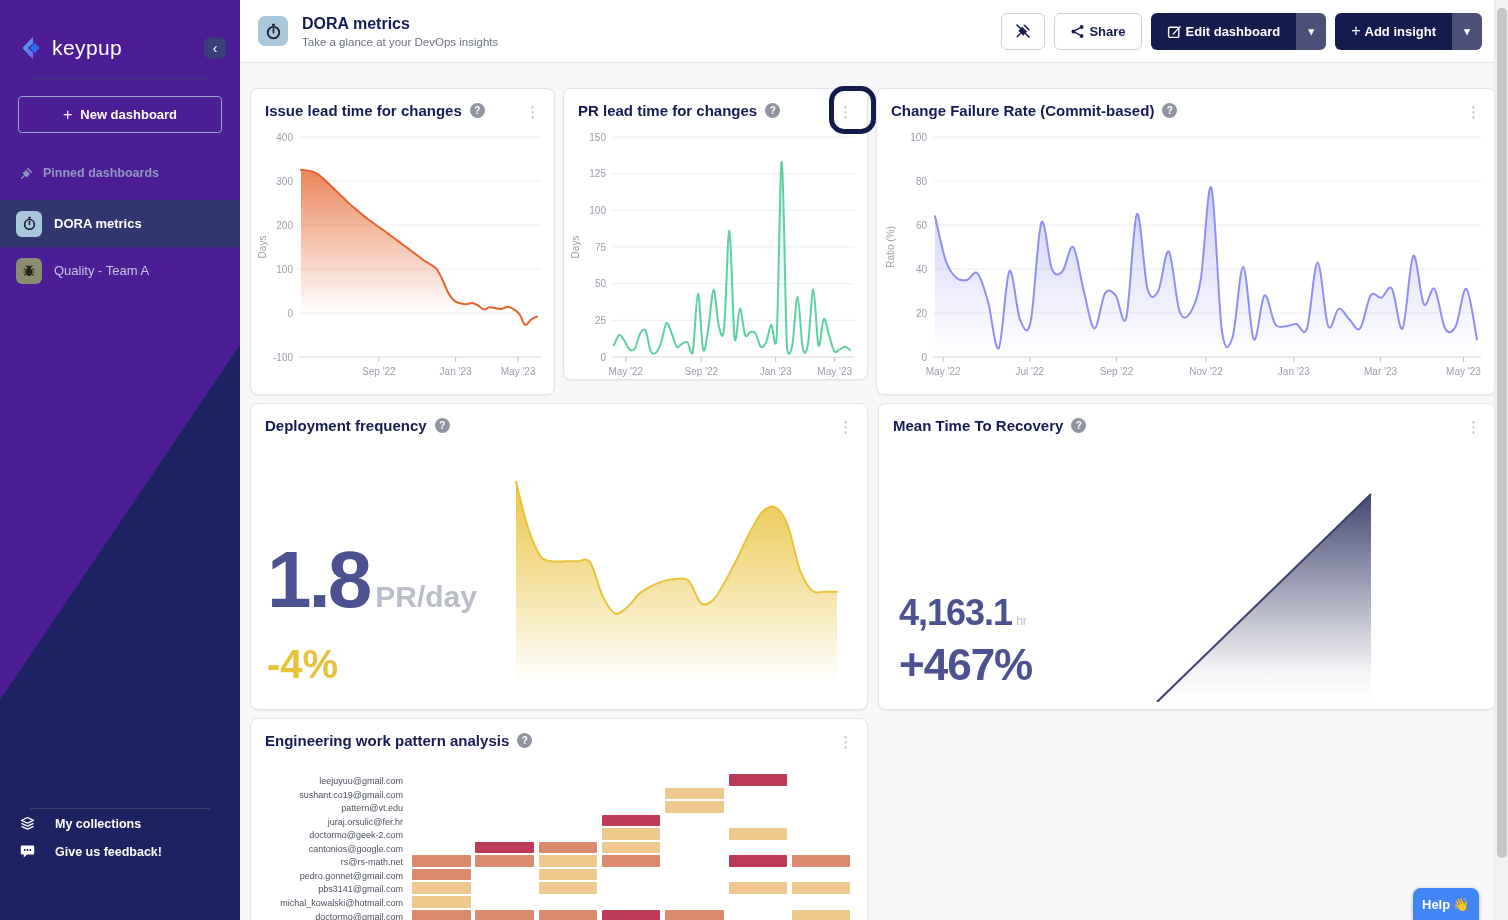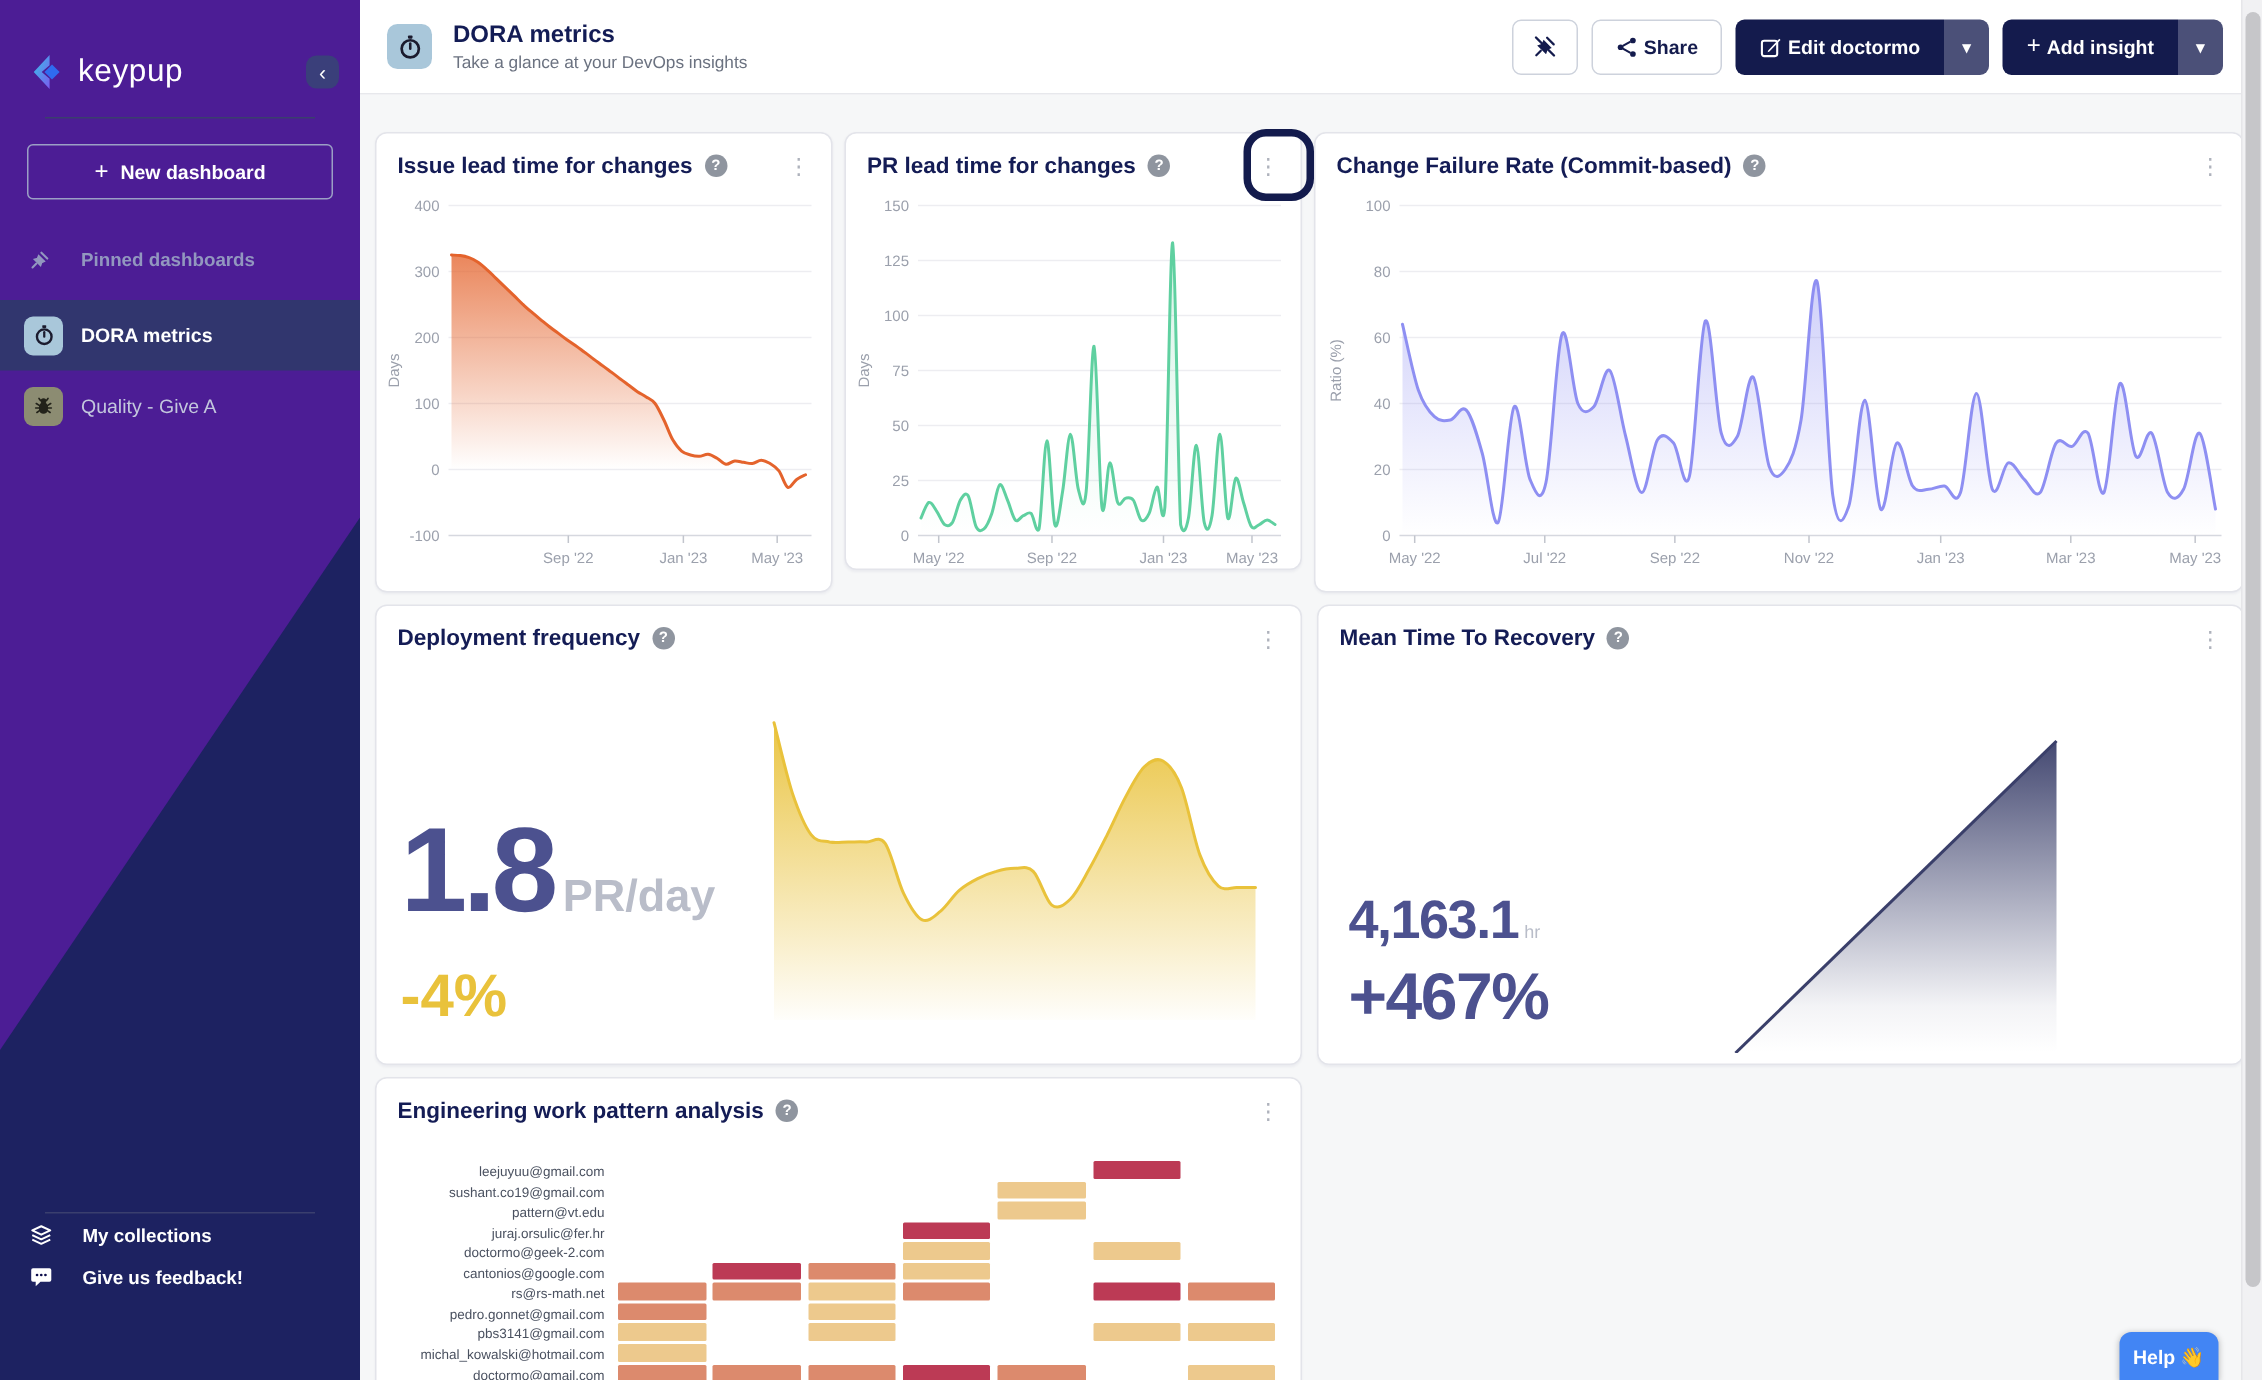--- a/index.html
+++ b/index.html
@@ -8,21 +8,21 @@
 
 .sidebar{position:absolute;left:0;top:0;width:240px;height:920px;background:#4c1d95;color:#fff;z-index:5}
 .sb-diag{position:absolute;inset:0;background:#1d2261;clip-path:polygon(240px 345px,240px 920px,0 920px,0 700px)}
 .logo-row{position:absolute;top:30px;left:16px;height:36px;display:flex;align-items:center;z-index:2}
 .brand{margin-left:10px;font-size:21px;font-weight:400;letter-spacing:.4px;color:#fff}
 .collapse-btn{position:absolute;top:37px;right:14px;width:22px;height:22px;border:none;border-radius:7px;background:#3a3f7a;color:#fff;font-size:14px;line-height:20px;cursor:pointer;z-index:2}
 .sb-divider{position:absolute;left:30px;right:30px;height:1px;background:#3a3f6e;z-index:2}
 .d1{top:78px}.d2{top:808px}
 .new-dash{position:absolute;top:96px;left:18px;width:204px;height:37px;background:transparent;border:1px solid #9ba0c5;border-radius:4px;color:#fff;font-size:13px;font-weight:600;display:flex;align-items:center;justify-content:center;gap:8px;cursor:pointer;z-index:2}
 .new-dash .plus{font-size:16px;font-weight:400}
-.pinned-row{position:absolute;top:166px;left:20px;display:flex;align-items:center;gap:21px;color:#9297bf;font-size:12.5px;font-weight:600;z-index:2}
+.pinned-row{position:absolute;top:166px;left:20px;display:flex;align-items:center;gap:10px;color:#9297bf;font-size:12.5px;font-weight:600;z-index:2}
 .nav{position:absolute;top:200px;left:0;right:0;z-index:2}
 .nav-item{height:47px;display:flex;align-items:center;gap:12px;padding-left:16px;font-size:13px;cursor:pointer}
 .nav-item.active{background:#31366e;font-weight:600}
 .nav-item .ibox{width:26px;height:26px;border-radius:6px;display:flex;align-items:center;justify-content:center;flex-shrink:0}
 .ibox.blue{background:#a9c7da}.ibox.olive{background:#8c8c72}
 .nav-item.dim{color:#c3c7dd}
 .foot-item{position:absolute;left:20px;display:flex;align-items:center;gap:20px;font-size:12.5px;font-weight:600;color:#fff;cursor:pointer;z-index:2}
 .f1{top:816px}.f2{top:844px}
 .settings{position:absolute;bottom:0;left:0;right:0;height:48px;background:#08083c;display:flex;align-items:center;gap:12px;padding-left:18px;font-size:12.5px;font-weight:600;cursor:pointer;z-index:3}
 .avatar{width:25px;height:25px;border-radius:50%;background:radial-gradient(circle at 50% 48%,#f2b9d9 0 5px,#d98bbf 5px 7px,#6fae5d 7px 100%);border:1px solid #2c2c55}
@@ -135,21 +135,21 @@
             <path d="M11.8 5 L9.6 6.4"></path>
               <path d="M12.2 8 L9.8 8"></path>
               <path d="M11.4 11 L9.4 9.6"></path>
             <path d="M5 3 L4 1.6"></path>
               <path d="M9 3 L10 1.6"></path>
           </g>
           <ellipse cx="7" cy="8" rx="3.1" ry="3.9" fill="#23231a"></ellipse>
           <circle cx="7" cy="3.4" r="1.9" fill="#23231a"></circle>
         </svg>
       </span>
-      <span>Quality - Give A</span>
+      <span>Quality - Team A</span>
     </div>
   </nav>
 
   <div class="sb-divider d2"></div>
 
   <div class="foot-item f1">
     <svg width="15" height="15" viewBox="0 0 15 15">
       <g stroke="#fff" stroke-width="1.3" fill="none" stroke-linejoin="round">
         <path d="M7.5 1.5 L13.5 4.3 7.5 7.1 1.5 4.3 Z"></path>
         <path d="M1.5 7.4 L7.5 10.2 13.5 7.4"></path>
@@ -206,21 +206,21 @@
         </g>
       </svg>
       <span>Share</span>
     </button>
     <div class="btn-group">
       <button class="btn solid">
         <svg width="15" height="15" viewBox="0 0 15 15">
           <rect x="1.6" y="3.2" width="10.2" height="10.2" rx="1.5" fill="none" stroke="#fff" stroke-width="1.4"></rect>
           <path d="M5.8 9.6 L13.2 1.8 L14 2.6 L6.6 10.4 L5.4 10.8 Z" fill="#fff"></path>
         </svg>
-        <span>Edit doctormo</span>
+        <span>Edit dashboard</span>
       </button>
       <button class="btn caret">
           <span>▾</span>
         </button>
     </div>
     <div class="btn-group">
       <button class="btn solid">
         <span style="font-size:16px;font-weight:400">+</span>
         <span>Add insight</span>
       </button>

